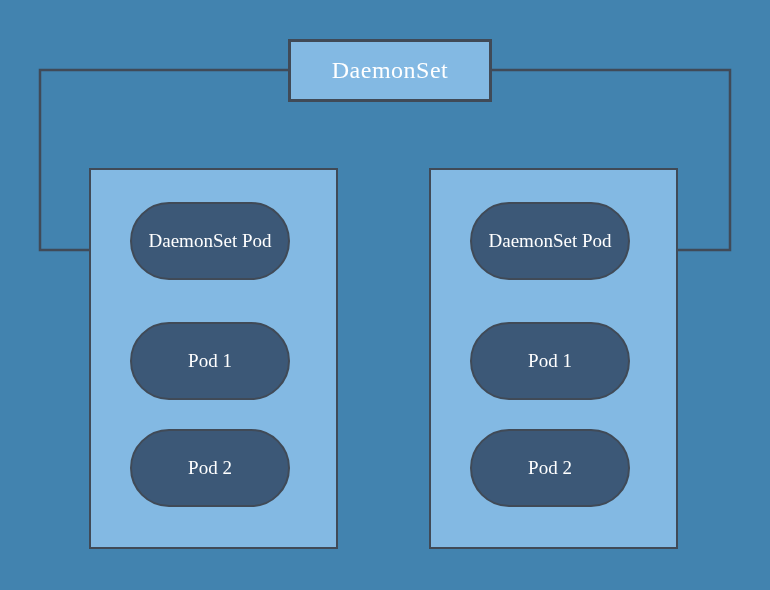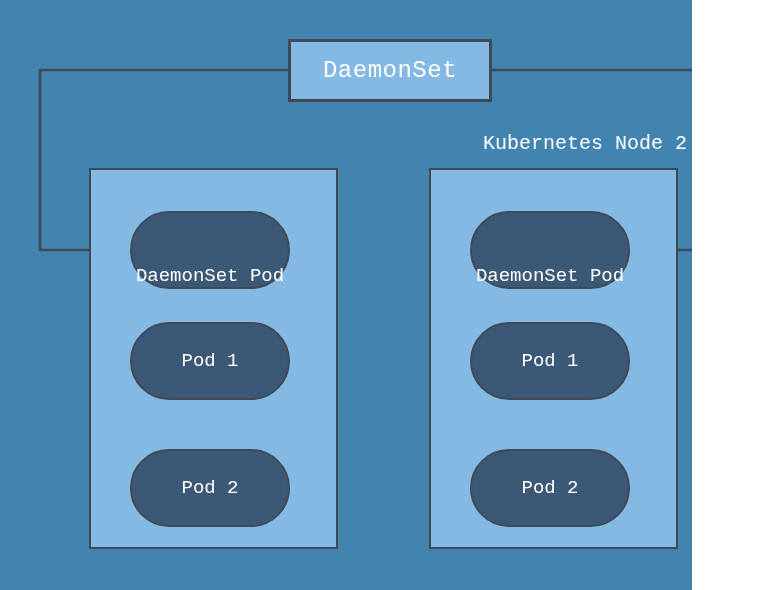--- a/index.html
+++ b/index.html
@@ -1,21 +1,21 @@
 <!DOCTYPE html>
 <html style="--background: #4283AF; --container_fill: #83B9E3; --pod_fill: #3C5877; --line: #404A57; --text: #FFFFFF;"><head>
 <meta charset="utf-8">
 <style>
   html, body { margin: 0; padding: 0; }
   .canvas {
     position: relative;
-    width: 692px;
+    width: 770px;
     height: 590px;
     background: var(--background, #4283AF);
-    font-family: Liberation Mono, monospace;
+    font-family: Liberation Serif, serif;
     overflow: hidden;
   }
   .arrows {
     position: absolute;
     left: 0; top: 0;
     width: 770px; height: 590px;
   }
   .arrow-line {
     fill: none;
     stroke: var(--line, #404A57);
@@ -62,23 +62,23 @@
     width: 160px; height: 78px;
     box-sizing: border-box;
     background: var(--pod_fill, #3C5877);
     border: 2px solid var(--line, #404A57);
     border-radius: 39px;
     display: flex; align-items: center; justify-content: center;
     color: var(--text, #FFFFFF);
     font-size: 19px;
     white-space: nowrap;
   }
-  .pod.row-0 { top: 41px; align-items: flex-end; }
+  .pod.row-0 { top: 32px; }
   .pod.row-1 { top: 152px; justify-content: center; }
-  .pod.row-2 { top: 279px; }
+  .pod.row-2 { top: 259px; }
 </style>
 </head>
 <body>
 
 <div class="canvas">
 
   <svg class="arrows" viewBox="0 0 770 590" xmlns="http://www.w3.org/2000/svg" aria-hidden="true">
     <g>
       <path class="arrow-line" d="M290 70 L40 70 L40 250 L112 250"></path>
       <polygon class="arrow-head" points="112,243 112,257 129,250"></polygon>
@@ -86,21 +86,20 @@
     <g>
       <path class="arrow-line" d="M490 70 L730 70 L730 250 L648 250"></path>
       <polygon class="arrow-head" points="648,243 648,257 631,250"></polygon>
     </g>
   </svg>
 
   <div class="ds-box">
     <span>DaemonSet</span>
   </div>
 
-  <div class="node-title" style="left: 483px;">Kubernetes Node 2</div>
 
   <div class="node-box node-1">
     <div class="pod row-0">
       <span>DaemonSet Pod</span>
     </div>
     <div class="pod row-1">
       <span>Pod 1</span>
     </div>
     <div class="pod row-2">
       <span>Pod 2</span>

